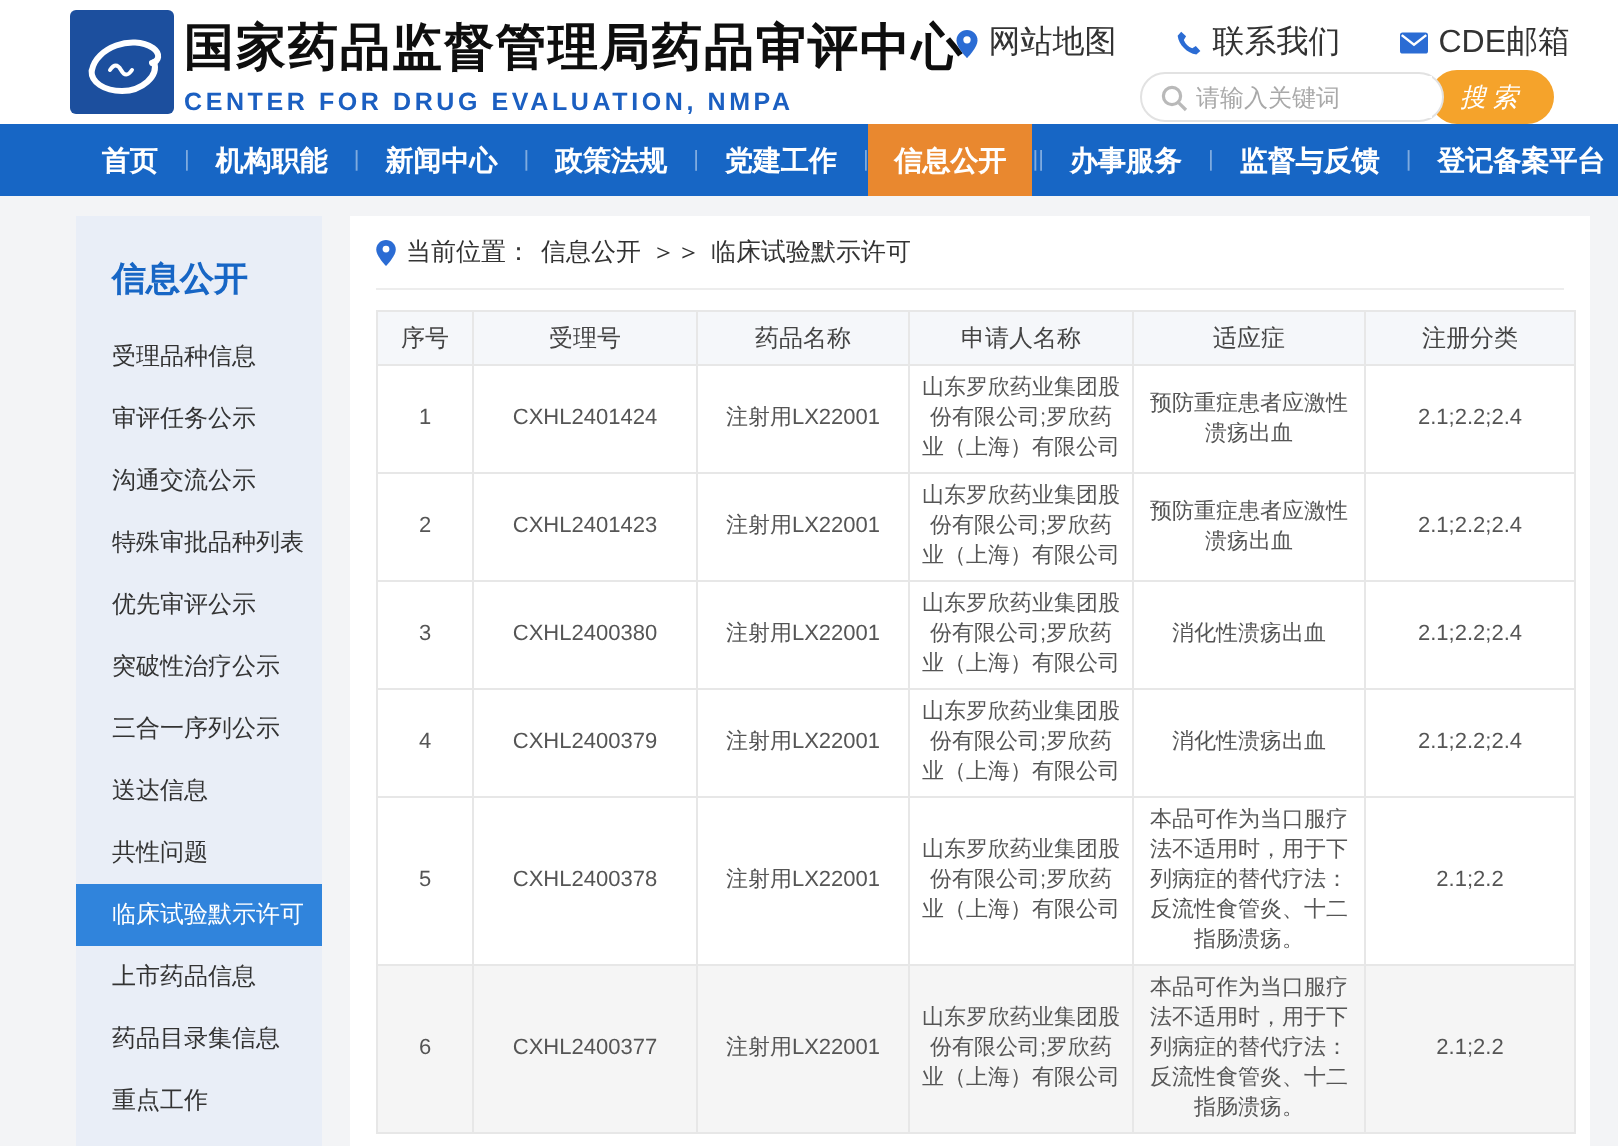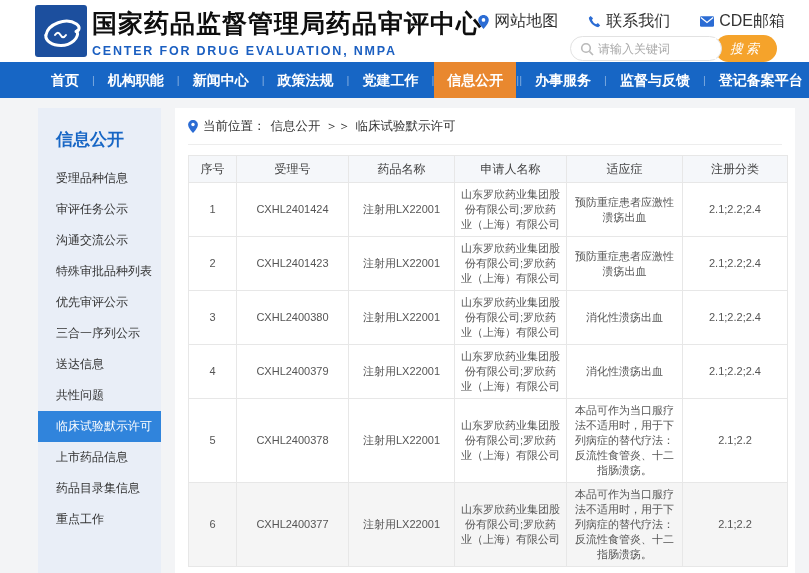--- a/index.html
+++ b/index.html
@@ -122,20 +122,21 @@
   <div class="nav-item">登记备案平台</div>
 </div>
 
 <div class="sidebar">
   <div class="sidebar-title">信息公开</div>
   <div class="side-item">受理品种信息</div>
   <div class="side-item">审评任务公示</div>
   <div class="side-item">沟通交流公示</div>
   <div class="side-item">特殊审批品种列表</div>
   <div class="side-item">优先审评公示</div>
+  <div class="side-item">突破性治疗公示</div>
   <div class="side-item">三合一序列公示</div>
   <div class="side-item">送达信息</div>
   <div class="side-item">共性问题</div>
   <div class="side-item active">临床试验默示许可</div>
   <div class="side-item">上市药品信息</div>
   <div class="side-item">药品目录集信息</div>
   <div class="side-item">重点工作</div>
 </div>
 
 <div class="content">

